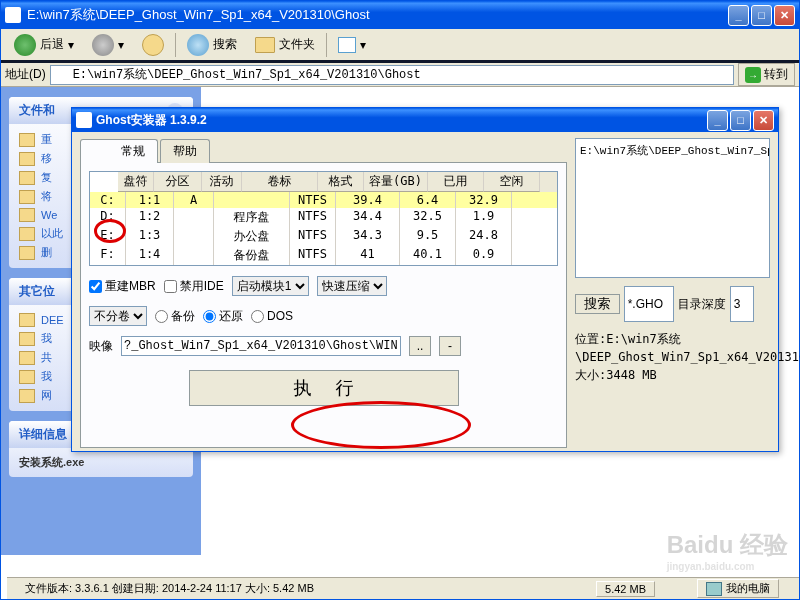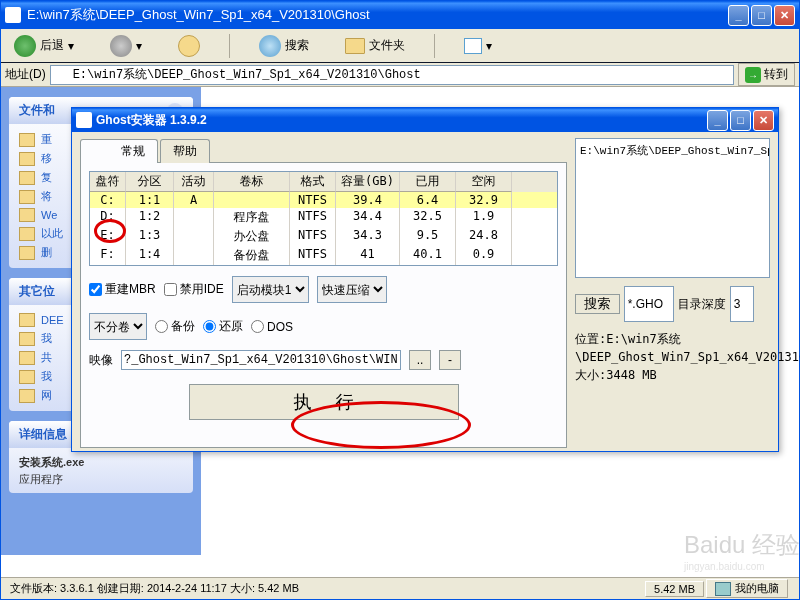--- a/index.html
+++ b/index.html
@@ -12,21 +12,21 @@
 .ex-title .sp { flex: 1; }
 .winbtns { display: flex; gap: 2px; }
 .winbtn { width: 21px; height: 21px; border: 1px solid #fff; border-radius: 3px; display: flex; align-items: center; justify-content: center; color: #fff; font-size: 11px; font-weight: bold; cursor: pointer; }
 .wb-min,.wb-max { background: linear-gradient(#7ba4e0,#3d74c7); }
 .wb-close { background: linear-gradient(#e57767,#c74a3a); }
 
 .menubar { background: #ece9d8; height: 22px; display: flex; align-items: center; padding: 0 4px; border-bottom: 1px solid #aca899; position: relative; }
 .menubar span { padding: 2px 6px; cursor: pointer; }
 .menubar .xpflag { position: absolute; right: 4px; width: 32px; height: 20px; background: linear-gradient(135deg,#f00 0 25%,#0c0 25% 50%,#00f 50% 75%,#fc0 75%); border-radius: 2px; opacity: .8; }
 
-.toolbar { background: #ece9d8; height: 34px; display: flex; align-items: center; padding: 0 6px; gap: 22px; border-bottom: 1px solid #0f172a; }
+.toolbar { background: #ece9d8; height: 34px; display: flex; align-items: center; padding: 0 6px; gap: 4px; border-bottom: 3px solid #0f172a; }
 .tbtn { display: flex; align-items: center; gap: 4px; padding: 3px 6px; border: 1px solid transparent; border-radius: 3px; cursor: pointer; }
 .ticon { width: 22px; height: 22px; border-radius: 11px; display: inline-block; }
 .ti-back { background: radial-gradient(#6ec06e,#2a8a2a); }
 .ti-fwd { background: radial-gradient(#ccc,#888); }
 .ti-up { background: #f5d98b; border: 1px solid #c0a050; }
 .ti-search { background: radial-gradient(#bde0f5,#5aa0d0); }
 .ti-folder { width: 20px; height: 16px; background: #f5d98b; border: 1px solid #c0a050; border-radius: 1px; }
 .ti-view { width: 18px; height: 16px; background: #fff; border: 1px solid #5aa0d0; }
 .sep { width: 1px; height: 24px; background: #aca899; }
 
@@ -41,65 +41,65 @@
 .panel-h { background: linear-gradient(#fff,#c6d3f2); color: #215dc6; font-weight: bold; padding: 5px 10px; display: flex; justify-content: space-between; align-items: center; }
 .panel-h .chev { width: 16px; height: 16px; border-radius: 8px; background: #d6dff7; color: #215dc6; display: flex; align-items: center; justify-content: center; font-size: 9px; }
 .panel-b { padding: 6px 10px; font-size: 11px; color: #215dc6; }
 .panel-b .it { display: flex; align-items: center; gap: 6px; padding: 2px 0; cursor: pointer; }
 .panel-b .it .ii { width: 16px; height: 14px; background: #f5d98b; border: 1px solid #c0a050; }
 .detail .panel-b { color: #333; line-height: 1.5; }
 .detail .fname { font-weight: bold; }
 
 .main { flex: 1; background: #fff; }
 
-.statusbar { position: absolute; bottom: 0; left: 0; right: 0; height: 22px; background: #ece9d8; border-top: 1px solid #aca899; display: flex; align-items: center; padding: 0 9px; font-size: 11px; }
+.statusbar { position: absolute; bottom: 0; left: 6px; right: 0; height: 22px; background: #ece9d8; border-top: 1px solid #aca899; display: flex; align-items: center; padding: 0 18px; font-size: 11px; gap: 40px; }
 .statusbar .cell { border: 1px solid #aca899; border-top-color: #fff; border-left-color: #fff; padding: 1px 8px; margin-right: 2px; }
 .statusbar .sp { flex: 1; }
 .mycomp { display: flex; align-items: center; gap: 4px; }
 .mycomp .mi { width: 16px; height: 14px; background: #9cc; border: 1px solid #478; }
 
 
 .ghost { position: absolute; top: 107px; left: 71px; width: 708px; height: 345px; background: #ece9d8; border: 1px solid #0054e3; box-shadow: 2px 2px 6px rgba(0,0,0,.3); }
 .ghost .gtitle { background: linear-gradient(#0058e6,#3d91ff 8%,#0054e3 40%,#0054e3); color: #fff; height: 24px; display: flex; align-items: center; padding: 0 4px; font-size: 12px; font-weight: bold; }
 .ghost .gtitle .gi { width: 16px; height: 16px; background: #fff; margin-right: 4px; border-radius: 2px; }
 .ghost .gtitle .sp { flex: 1; }
 .gh-body { padding: 6px 8px 8px; display: flex; gap: 8px; height: 318px; }
 .gh-left { flex: 1; }
 .gh-right { width: 195px; display: flex; flex-direction: column; }
 
 .tabs { display: flex; position: relative; top: 1px; z-index: 2; }
 .tab { padding: 3px 12px; border: 1px solid #919b9c; background: #ece9d8; border-bottom: none; margin-right: 2px; cursor: pointer; border-radius: 3px 3px 0 0; }
 .tab.active { background: #fcfcfe; position: relative; padding-left: 40px; }
 .tabcontent { border: 1px solid #919b9c; background: #fcfcfe; padding: 8px; height: 286px; }
 
 .parttable { border: 1px solid #7f9db9; background: #fff; font-family: SimSun, monospace; font-size: 12px; }
-.pt-h { display: flex; background: #ece9d8; }
+.pt-h { display: flex; background: #ece9d8; margin-left: 28px; }
 .pt-h div, .pt-r div { padding: 1px 0; text-align: center; border-right: 1px solid #d4d0c8; }
 .pt-h div { border-bottom: 1px solid #aca899; }
 .c-drv{width:36px}.c-part{width:48px}.c-act{width:40px}.c-lbl{width:76px}.c-fmt{width:46px}.c-cap{width:64px}.c-use{width:56px}.c-free{width:56px}
 .pt-r { display: flex; }
 .pt-r.sel { background: #ffffa0; }
 .pt-r.sel div { font-weight: normal; }
 .redcircle { position: absolute; width: 32px; height: 24px; border: 3px solid #d00; border-radius: 50%; top: 56px; left: 13px; z-index: 5; pointer-events: none; }
 
 .optrow { display: flex; align-items: center; gap: 8px; margin-top: 10px; font-size: 12px; }
 .optrow label { display: flex; align-items: center; gap: 3px; }
-.optrow select { font-size: 12px; height: 27px; border: 1px solid #7f9db9; }
+.optrow select { font-size: 12px; height: 20px; border: 1px solid #7f9db9; }
 .optrow input[type=text] { height: 20px; border: 1px solid #7f9db9; font-family: "Courier New", monospace; font-size: 12px; padding: 0 2px; }
 .smbtn { width: 22px; height: 20px; border: 1px solid #919b9c; background: #ece9d8; cursor: pointer; display: inline-flex; align-items: center; justify-content: center; }
 
 .execbtn { width: 270px; height: 36px; margin: 14px auto 0; border: 1px solid #919b9c; background: #ece9d8; font-size: 18px; letter-spacing: 24px; text-align: center; padding-left: 24px; cursor: pointer; display: block; font-family: SimSun; }
 .redoval { position: absolute; width: 180px; height: 48px; border: 3px solid #d00; border-radius: 50%; top: 238px; left: 210px; z-index: 5; pointer-events: none; }
 
 .infobox { border: 1px solid #7f9db9; background: #fff; height: 140px; padding: 4px; font-family: "Courier New", monospace; font-size: 11px; overflow: hidden; white-space: nowrap; }
 .srchrow { display: flex; align-items: center; gap: 4px; margin-top: 8px; font-size: 12px; }
 .srchrow input { height: 36px; border: 1px solid #7f9db9; font-size: 12px; padding: 0 3px; }
 .infotext { margin-top: 8px; font-family: SimSun, monospace; font-size: 12px; line-height: 1.5; }
 
-.watermark { position: absolute; right: 0; bottom: 28px; font-size: 24px; color: #888; font-family: Arial; font-weight: normal; opacity: .35; pointer-events: none; }
+.watermark { position: absolute; right: 12px; bottom: 28px; font-size: 24px; color: #888; font-family: Arial; font-weight: bold; opacity: .35; pointer-events: none; }
 .watermark small { display: block; font-size: 10px; opacity: .7; }
 </style>
 </head>
 <body>
 
 <div class="explorer">
   <div class="ex-title">
     <span class="icon"></span>
     <span>E:\win7系统\DEEP_Ghost_Win7_Sp1_x64_V201310\Ghost</span>
     <span class="sp"></span>
@@ -211,21 +211,20 @@
             </div>
         </div>
       </div>
       <div class="panel detail">
         <div class="panel-h">
             <span>详细信息</span>
             <span class="chev">⌃</span>
           </div>
         <div class="panel-b">
           <div class="fname">安装系统.exe</div>
-          <div>应用程序</div>
         </div>
       </div>
     </div>
     <div class="main"></div>
   </div>
   <div class="statusbar">
     <span>文件版本: 3.3.6.1 创建日期: 2014-2-24 11:17 大小: 5.42 MB</span>
     <span class="sp"></span>
     <span class="cell">5.42 MB</span>
     <span class="cell mycomp">

